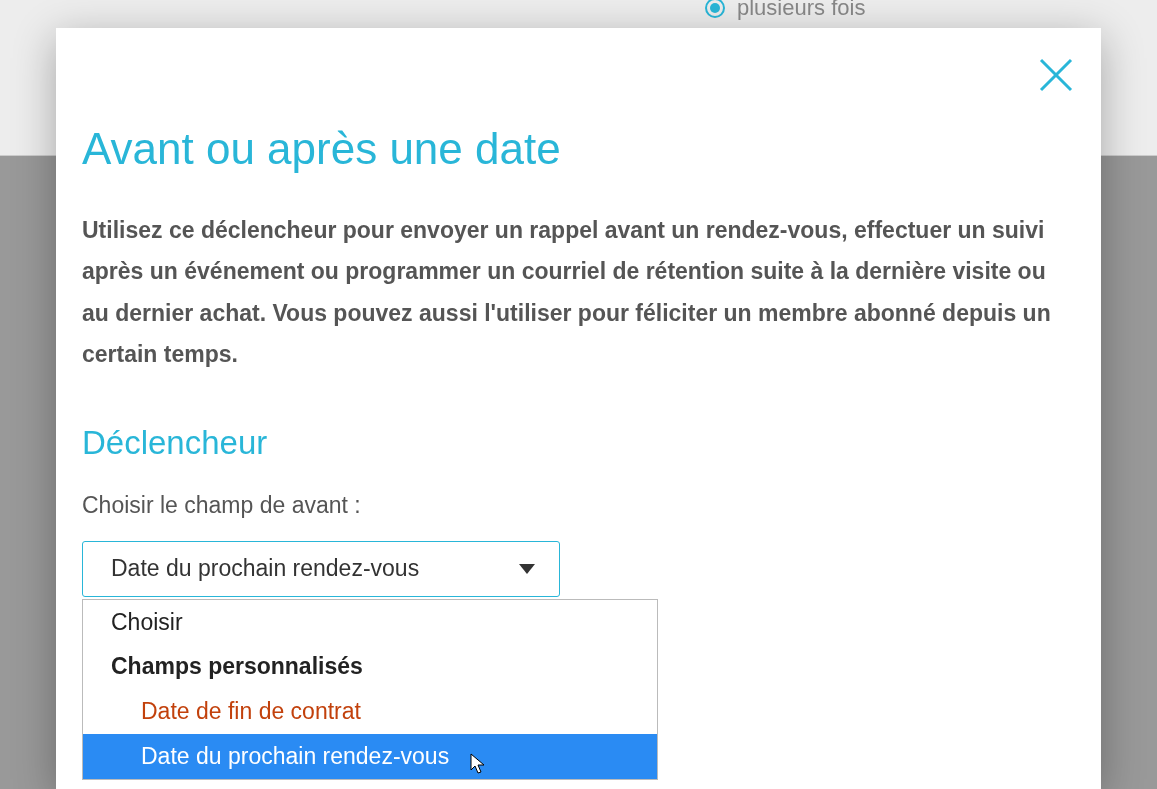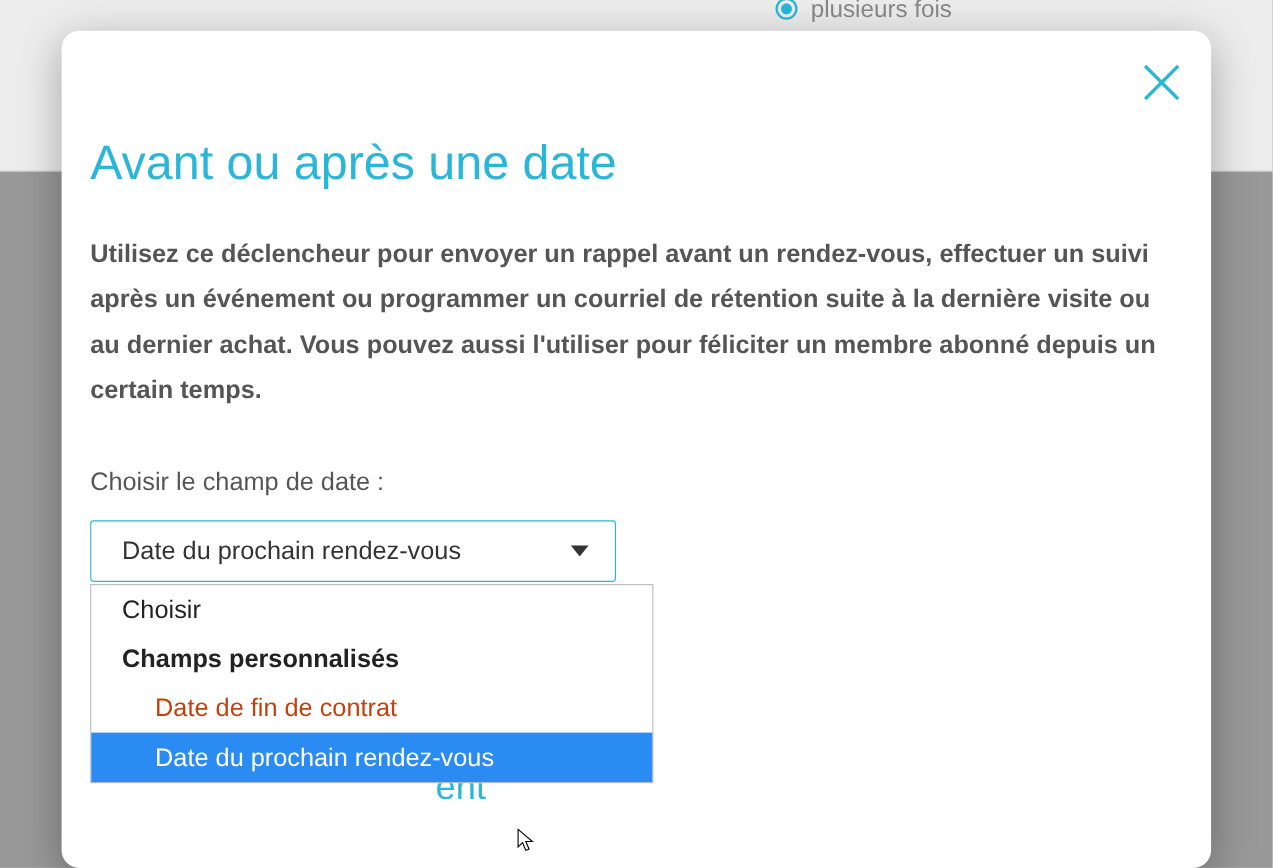--- a/index.html
+++ b/index.html
@@ -45,21 +45,21 @@
       background: #29b6d8;
       border-radius: 50%;
     }
     .modal {
       position: absolute;
       top: 28px;
       left: 56px;
       right: 56px;
       bottom: 0;
       background: #fff;
-      border-radius: 16px;
+      border-radius: 0;
       box-shadow: 0 10px 40px rgba(0,0,0,0.3);
       padding: 34px 26px 0 26px;
     }
     .close-btn {
       position: absolute;
       top: 28px;
       right: 26px;
       cursor: pointer;
     }
     .close-btn svg {
@@ -124,21 +124,21 @@
       color: #29b6d8;
       font-size: 23px;
       font-weight: 300;
       text-decoration: underline;
       cursor: pointer;
     }
     .dropdown {
       position: absolute;
       top: 58px;
       left: 0;
-      width: 512px;
+      width: 576px;
       background: #fff;
       border: 1px solid #bbb;
       z-index: 10;
     }
     .dropdown-item {
       padding: 4px 0 4px 28px;
       font-size: 23px;
       color: #222;
       cursor: pointer;
       line-height: 1.6;
@@ -195,22 +195,23 @@
     <svg width="38" height="38" viewBox="0 0 38 38">
       <line x1="4" y1="4" x2="34" y2="34"></line>
       <line x1="34" y1="4" x2="4" y2="34"></line>
     </svg>
   </div>
 
   <h1 class="modal-title">Avant ou après une date</h1>
 
   <p class="modal-desc">Utilisez ce déclencheur pour envoyer un rappel avant un rendez-vous, effectuer un suivi après un événement ou programmer un courriel de rétention suite à la dernière visite ou au dernier achat. Vous pouvez aussi l'utiliser pour féliciter un membre abonné depuis un certain temps.</p>
 
-
-  <div class="field-label">Choisir le champ de date :</div>
+  <h2 class="section-title">Déclencheur</h2>
+
+  <div class="field-label">Choisir le champ de avant :</div>
 
   <div class="hidden-section">ent</div>
 
   <div class="field-row">
     <div class="select-box">
       <span>Date du prochain rendez-vous</span>
       <span class="select-caret"></span>
     </div>
 
     <div class="dropdown">

